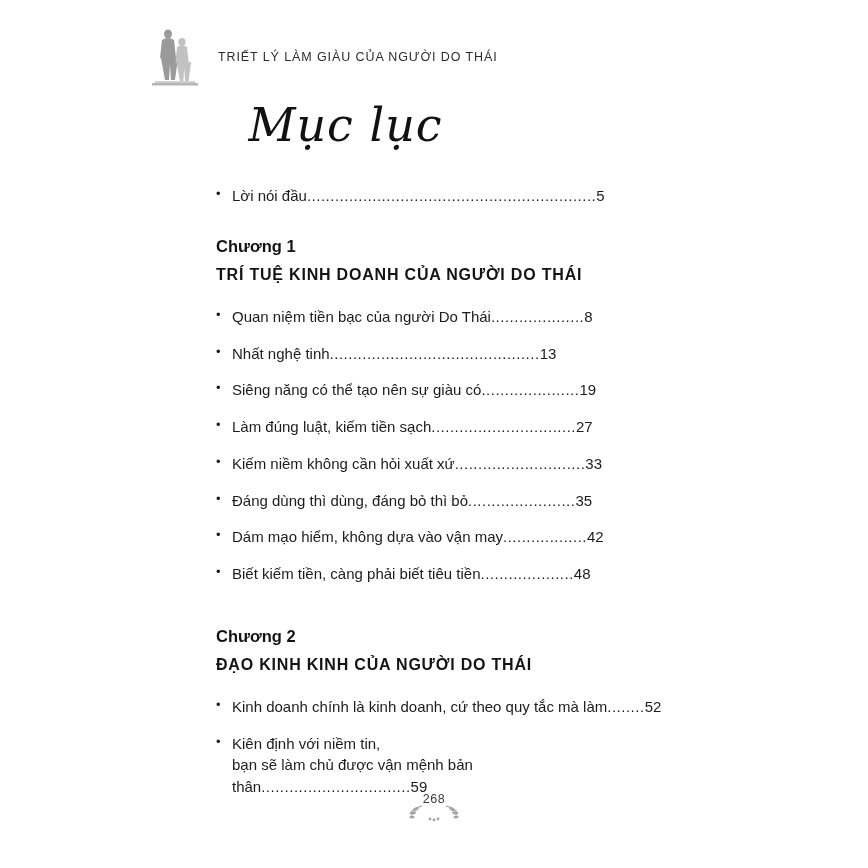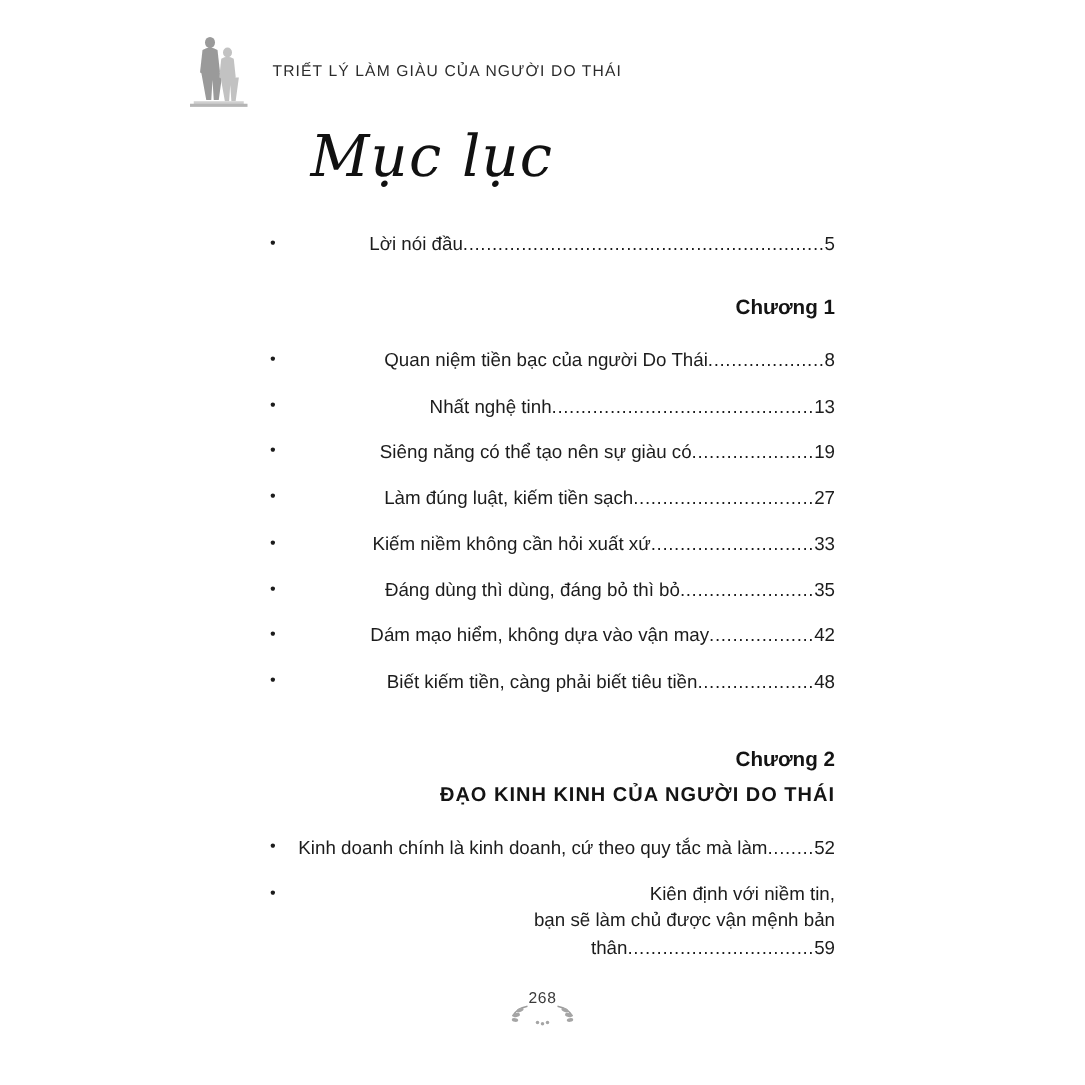--- a/index.html
+++ b/index.html
@@ -82,32 +82,31 @@
   .entry .bullet {
     flex: 0 0 auto;
     width: 16px;
     font-size: 13px;
     line-height: 1.45;
     color: #1c1c1c;
   }
   .entry .etext {
     flex: 1 1 auto;
     white-space: pre-wrap;
-    text-align: right;
   }
   .entry .dots {
     letter-spacing: 0.5px;
   }
 
   .entry-first {
     margin-bottom: 26px;
   }
 
   .chapter {
-    text-align: right;
+    text-align: left;
     margin: 30px 0 22px 0;
   }
   .chapter-num {
     font-size: 16.5px;
     font-weight: bold;
     color: #141414;
     margin-bottom: 10px;
   }
   .chapter-name {
     font-size: 16px;
@@ -180,20 +179,21 @@
 
   <div class="toc">
 
     <div class="entry entry-first">
       <span class="bullet">•</span>
       <span class="etext"><span>Lời nói đầu</span><span class="dots">..............................................................</span><span>5</span></span>
     </div>
 
     <div class="chapter">
       <div class="chapter-num">Chương 1</div>
+      <div class="chapter-name">TRÍ TUỆ KINH DOANH CỦA NGƯỜI DO THÁI</div>
     </div>
 
     <div class="entry">
       <span class="bullet">•</span>
       <span class="etext"><span>Quan niệm tiền bạc của người Do Thái</span><span class="dots">....................</span><span>8</span></span>
     </div>
 
     <div class="entry">
       <span class="bullet">•</span>
       <span class="etext"><span>Nhất nghệ tinh</span><span class="dots">.............................................</span><span>13</span></span>

